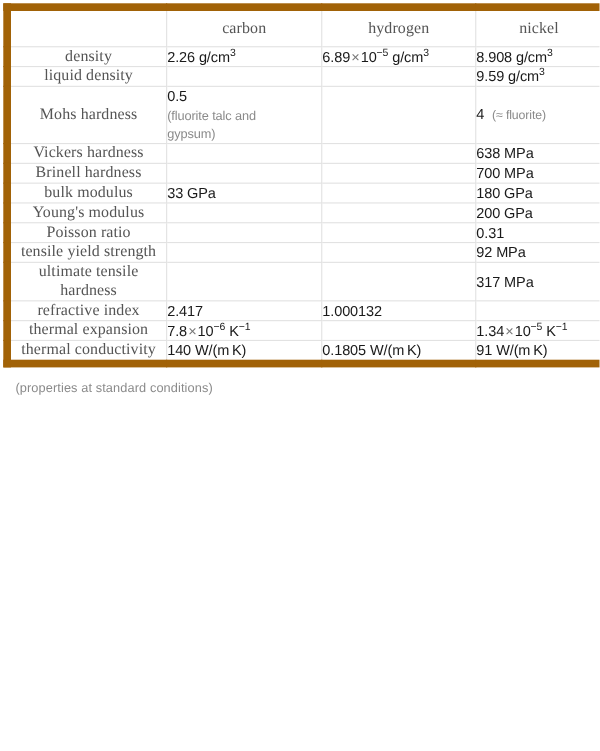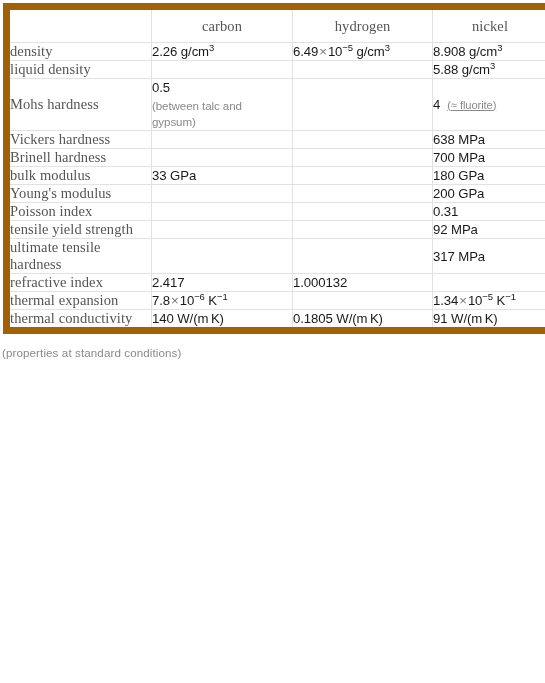--- a/index.html
+++ b/index.html
@@ -56,20 +56,21 @@
   td.corner { height: 36px; }
 
   
   td.rowlabel {
     font-family: "Liberation Serif", serif;
     font-size: 14.5px;
     color: #555555;
     padding: 6px 0 6px 11px;
     line-height: 17px;
     letter-spacing: .1px;
+    text-align: center;
   }
 
   
   td.val {
     font-family: "Liberation Sans", sans-serif;
     font-size: 13.2px;
     color: #1a1a1a;
     padding: 6px 0 6px 10px;
     line-height: 17px;
     letter-spacing: -.1px;
@@ -88,37 +89,36 @@
     padding: 0 1px;
   }
 
   
   .annot-inline {
     font-family: "Liberation Sans", sans-serif;
     font-size: 11.2px;
     color: #8a8a8a;
     margin-left: 7px;
     white-space: nowrap;
-    text-decoration: underline;
   }
   .annot-block {
     display: block;
     font-family: "Liberation Sans", sans-serif;
     font-size: 11.6px;
     color: #8a8a8a;
     line-height: 16px;
     margin-top: 2px;
     max-width: 108px;
   }
 
   .footnote {
     font-family: "Liberation Sans", sans-serif;
     font-size: 11.6px;
     color: #8a8a8a;
-    padding: 9px 0 0 2px;
+    padding: 9px 0 0 14px;
     letter-spacing: .1px;
   }
 </style>
 </head>
 <body>
 
 <div id="wrap">
 
   <table class="props">
     <colgroup>
@@ -132,32 +132,32 @@
         <td class="corner"></td>
         <th class="colhead">carbon</th>
         <th class="colhead">hydrogen</th>
         <th class="colhead">nickel</th>
       </tr>
     </thead>
     <tbody id="tbody">
         <tr>
           <td class="rowlabel">density</td>
           <td class="val"><span class="num"><span>2.26 g/cm</span><sup>3</sup></span></td>
-          <td class="val"><span class="num"><span>6.49</span><span class="times">×</span><span>10</span><sup>−5</sup><span> g/cm</span><sup>3</sup></span></td>
+          <td class="val"><span class="num"><span>6.89</span><span class="times">×</span><span>10</span><sup>−5</sup><span> g/cm</span><sup>3</sup></span></td>
           <td class="val"><span class="num"><span>8.908 g/cm</span><sup>3</sup></span></td>
         </tr>
         <tr>
           <td class="rowlabel">liquid density</td>
           <td class="val"></td>
           <td class="val"></td>
-          <td class="val"><span class="num"><span>5.88 g/cm</span><sup>3</sup></span></td>
+          <td class="val"><span class="num"><span>9.59 g/cm</span><sup>3</sup></span></td>
         </tr>
         <tr>
           <td class="rowlabel">Mohs hardness</td>
-          <td class="val"><span class="num"><span>0.5</span></span><span class="annot-block">(between talc and gypsum)</span></td>
+          <td class="val"><span class="num"><span>0.5</span></span><span class="annot-block">(fluorite talc and gypsum)</span></td>
           <td class="val"></td>
           <td class="val"><span class="num"><span>4</span></span><span class="annot-inline">(≈ fluorite)</span></td>
         </tr>
         <tr>
           <td class="rowlabel">Vickers hardness</td>
           <td class="val"></td>
           <td class="val"></td>
           <td class="val"><span class="num"><span>638 MPa</span></span></td>
         </tr>
         <tr>
@@ -172,21 +172,21 @@
           <td class="val"></td>
           <td class="val"><span class="num"><span>180 GPa</span></span></td>
         </tr>
         <tr>
           <td class="rowlabel">Young's modulus</td>
           <td class="val"></td>
           <td class="val"></td>
           <td class="val"><span class="num"><span>200 GPa</span></span></td>
         </tr>
         <tr>
-          <td class="rowlabel">Poisson index</td>
+          <td class="rowlabel">Poisson ratio</td>
           <td class="val"></td>
           <td class="val"></td>
           <td class="val"><span class="num"><span>0.31</span></span></td>
         </tr>
         <tr>
           <td class="rowlabel">tensile yield strength</td>
           <td class="val"></td>
           <td class="val"></td>
           <td class="val"><span class="num"><span>92 MPa</span></span></td>
         </tr>

